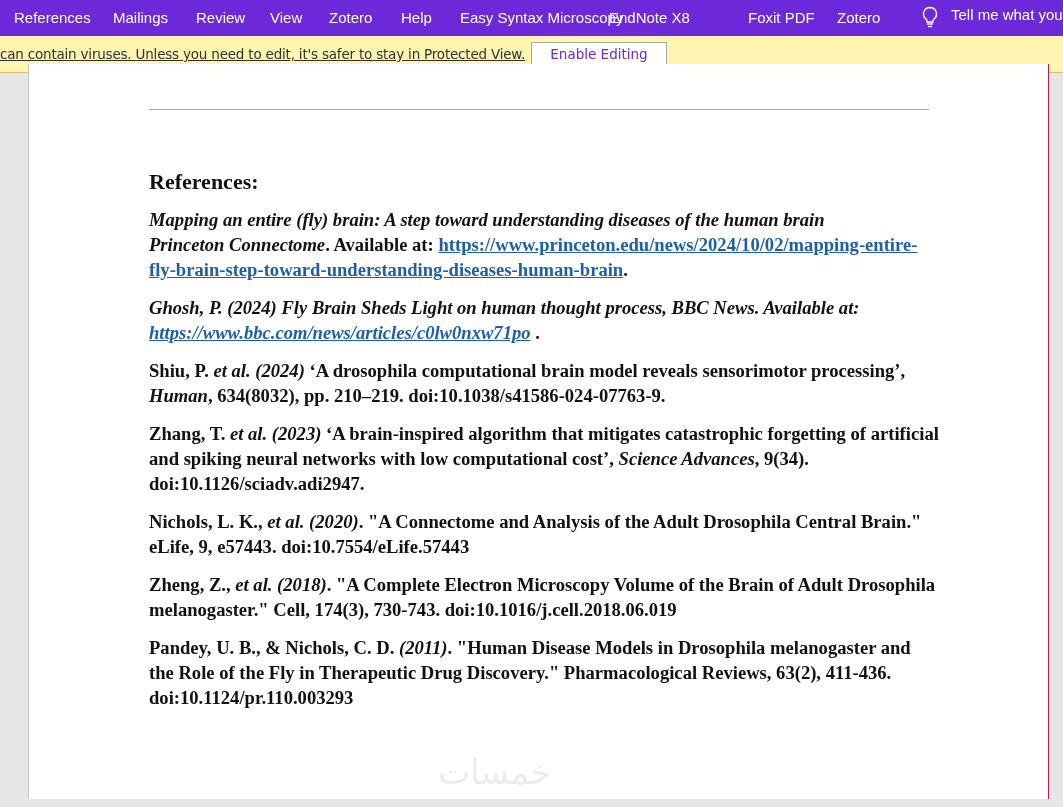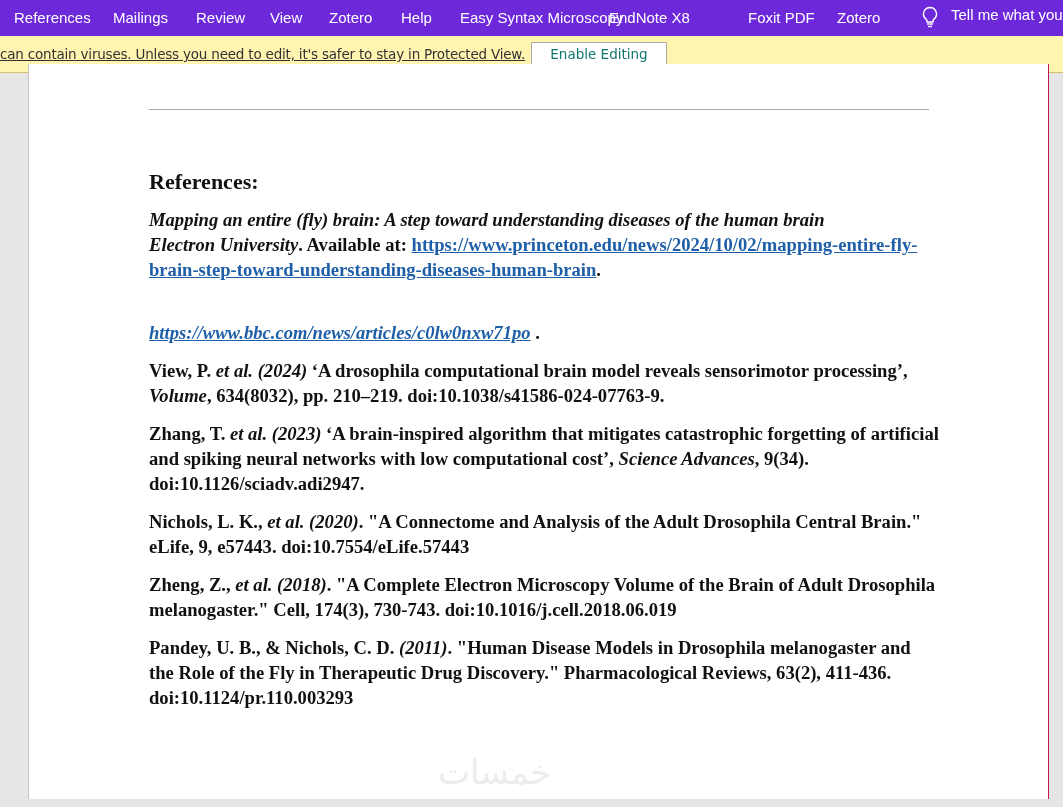--- a/index.html
+++ b/index.html
@@ -19,21 +19,21 @@
   .ribbon .tellme svg { margin-right: 12px; }
   .msgbar {
     position: absolute; left: 0; top: 36px; width: 1063px; height: 37px;
     background: #fff4b0; border-bottom: 1px solid #d8c06a; box-sizing: border-box;
     font-family: "DejaVu Sans", sans-serif; font-size: 13.5px; color: #333;
   }
   .msgbar .msg { position: absolute; left: 0; top: 10px; text-decoration: underline; white-space: nowrap; letter-spacing: -0.2px; }
   .msgbar .btn {
     position: absolute; left: 531px; top: 6px; width: 136px; height: 24px;
     background: #fff; border: 1px solid #a9a9a9; box-sizing: border-box;
-    text-align: center; line-height: 22px; font-size: 13.5px; color: #0f766e; cursor: pointer;
+    text-align: center; line-height: 22px; font-size: 13.5px; color: #6d28d9; cursor: pointer;
   }
   .page {
     position: absolute; left: 28px; top: 64px; width: 1019px; height: 735px;
     background: #fff; border-left: 1px solid #c6c6c6; border-right: 1px solid #be185d;
   }
   .rule { position: absolute; left: 120px; top: 45px; width: 780px; height: 1px; background: #a6a6a6; }
   .doc {
     position: absolute; left: 120px; top: 104px; width: 790px;
     font-family: "Liberation Serif", serif; font-weight: bold; color: #111;
     font-size: 18.6px; line-height: 25px;
@@ -76,30 +76,30 @@
   <div class="btn">Enable Editing</div>
 </div>
 
 <div class="page">
   <div class="rule"></div>
   <div class="doc">
     <h2>References:</h2>
 
     <p>
       <i>Mapping an entire (fly) brain: A step toward understanding diseases of the human brain</i><br>
-      <i>Electron University</i><span>. Available at: </span><a>https://www.princeton.edu/news/2024/10/02/mapping-entire-fly-brain-step-toward-understanding-diseases-human-brain</a><span>.</span>
+      <i>Princeton Connectome</i><span>. Available at: </span><a>https://www.princeton.edu/news/2024/10/02/mapping-entire-fly-brain-step-toward-understanding-diseases-human-brain</a><span>.</span>
     </p>
 
     <p>
-      <br>
+      <i>Ghosh, P. (2024) Fly Brain Sheds Light on human thought process, BBC News. Available at:</i><br>
       <a style="font-style:italic">https://www.bbc.com/news/articles/c0lw0nxw71po</a><span> .</span>
     </p>
 
     <p>
-      <span>View, P. </span><i>et al. (2024)</i><span> ‘A drosophila computational brain model reveals sensorimotor processing’, </span><i>Volume</i><span>, 634(8032), pp. 210–219. doi:10.1038/s41586-024-07763-9.</span>
+      <span>Shiu, P. </span><i>et al. (2024)</i><span> ‘A drosophila computational brain model reveals sensorimotor processing’, </span><i>Human</i><span>, 634(8032), pp. 210–219. doi:10.1038/s41586-024-07763-9.</span>
     </p>
 
     <p>
       <span>Zhang, T. </span><i>et al. (2023)</i><span> ‘A brain-inspired algorithm that mitigates catastrophic forgetting of artificial and spiking neural networks with low computational cost’, </span><i>Science Advances</i><span>, 9(34). doi:10.1126/sciadv.adi2947.</span>
     </p>
 
     <p>
       <span>Nichols, L. K., </span><i>et al. (2020)</i><span>. "A Connectome and Analysis of the Adult Drosophila Central Brain." eLife, 9, e57443. doi:10.7554/eLife.57443</span>
     </p>
 

